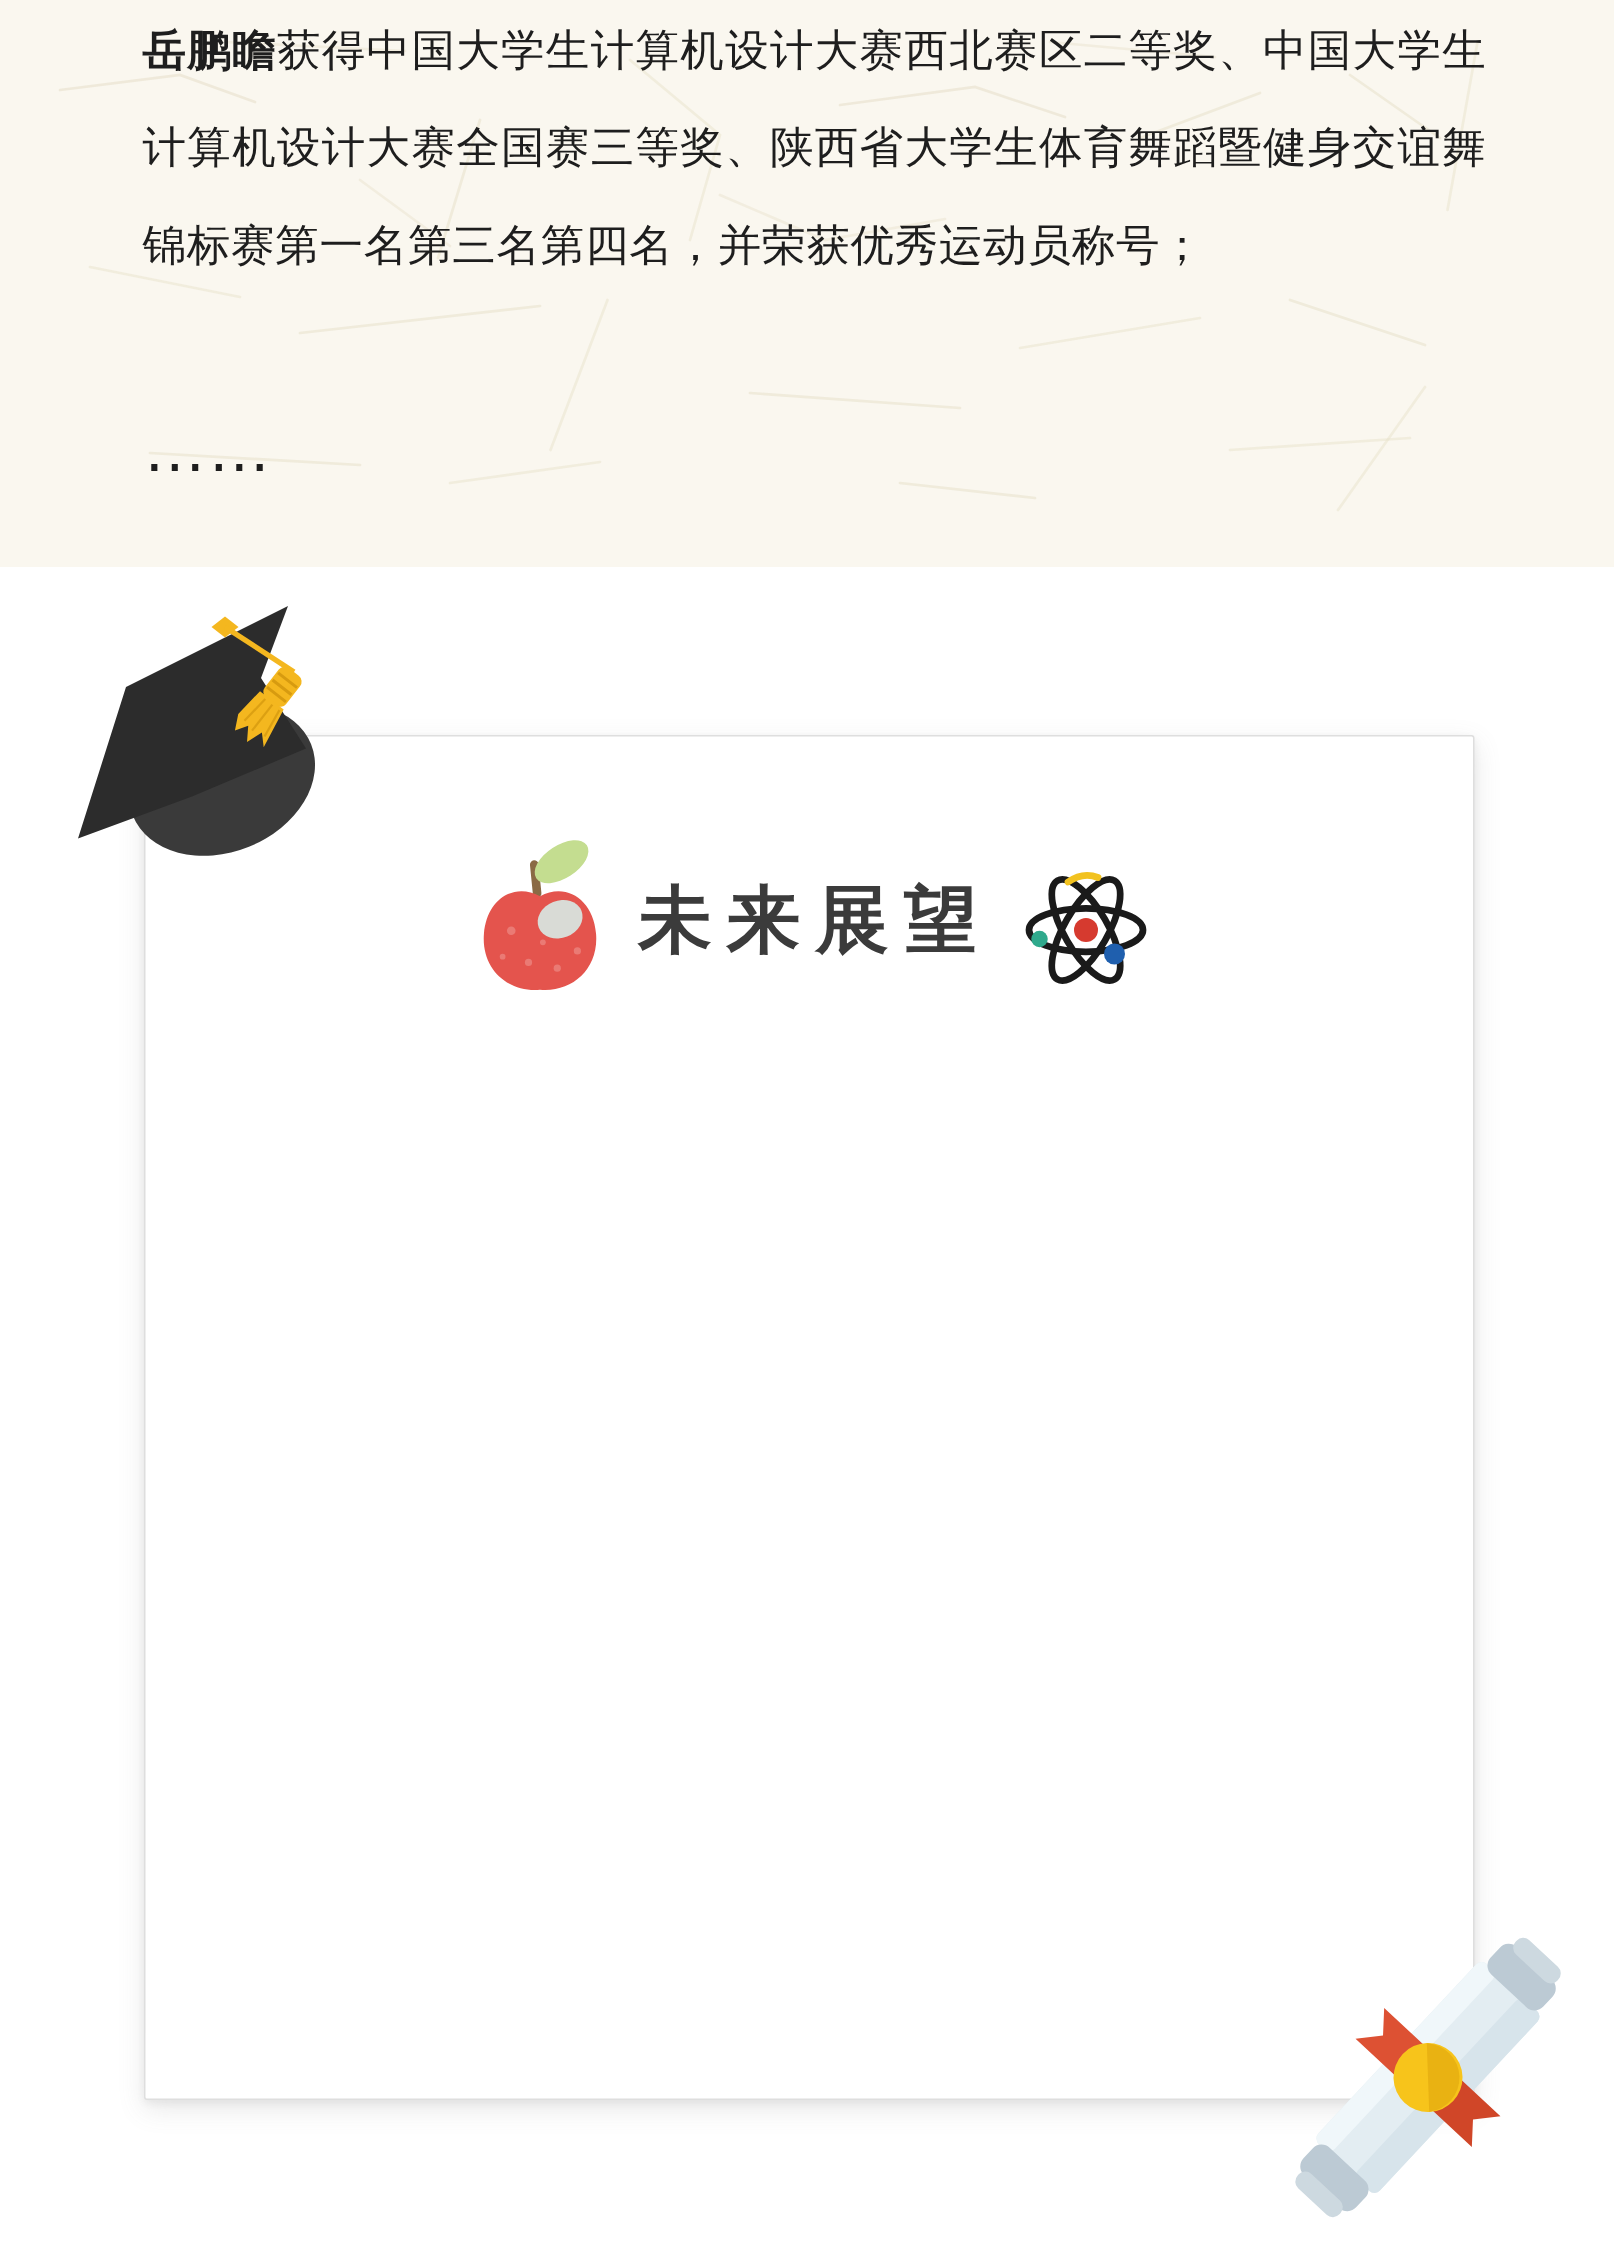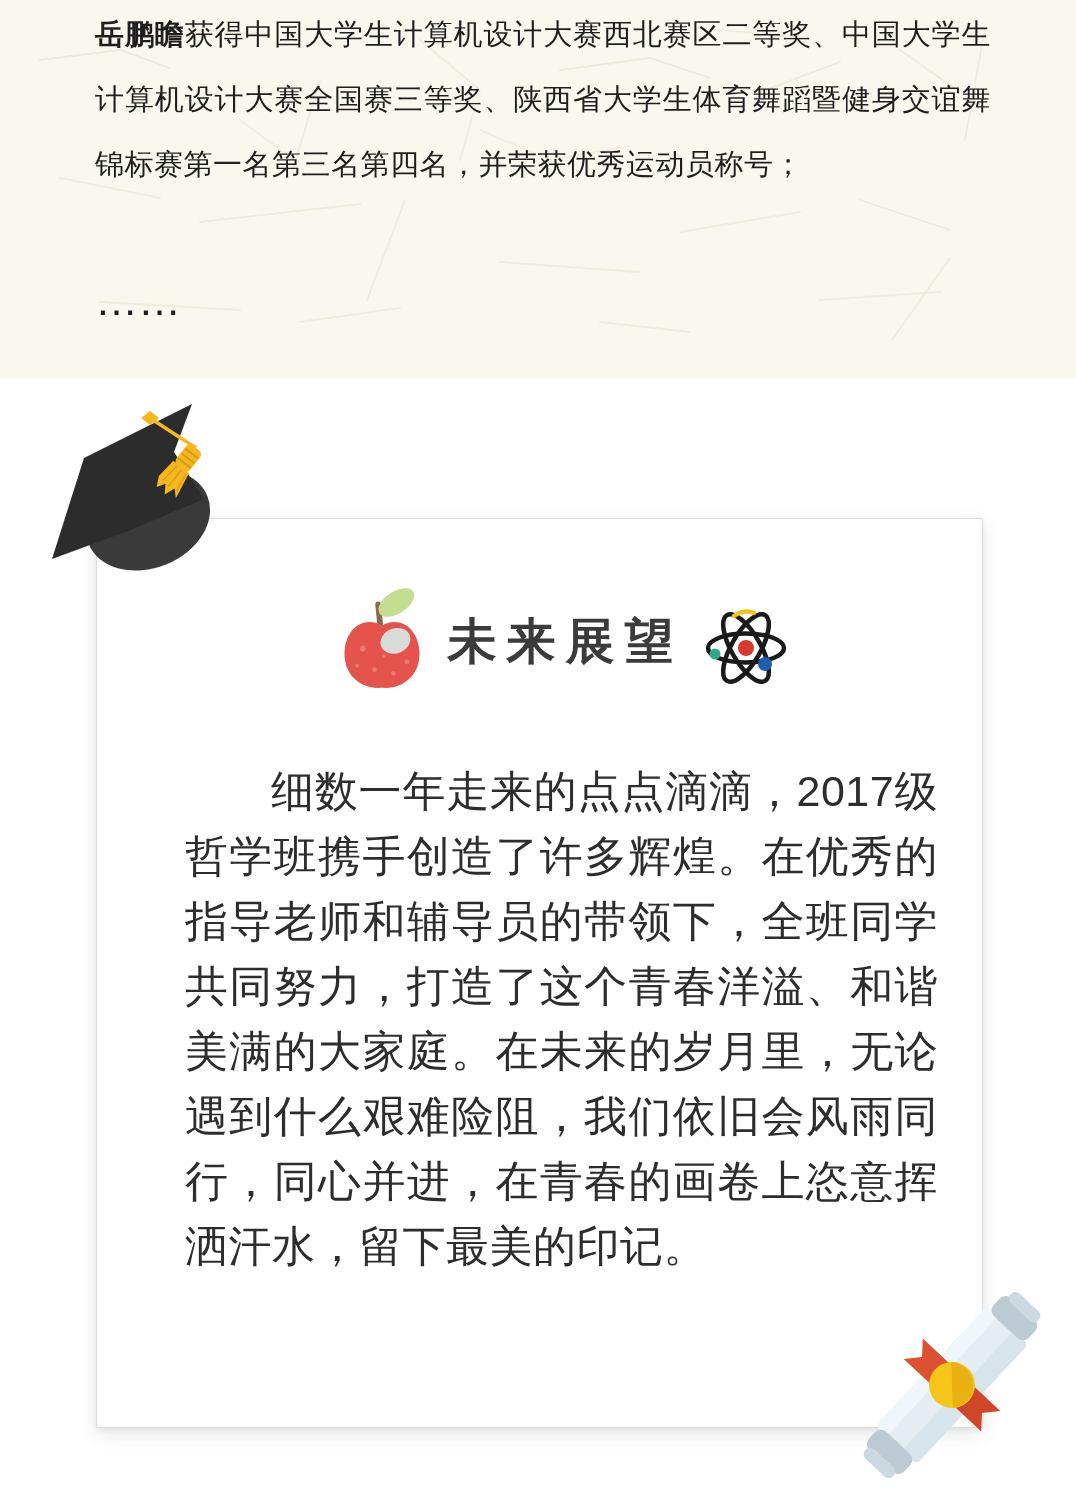--- a/index.html
+++ b/index.html
@@ -19,26 +19,26 @@
     font-size:29px;line-height:65px;color:var(--intro-text,#1e1e1e);
     text-align:justify;letter-spacing:.5px;
   }
   .intro b{font-weight:700;}
   .ellipsis{
     position:absolute;left:95px;top:268px;
     font-size:43px;line-height:65px;color:var(--intro-text,#1e1e1e);
   }
   
   .card{
-    position:absolute;left:96px;top:518px;width:887px;height:910px;
+    position:absolute;left:96px;top:490px;width:887px;height:910px;
     background:var(--card-bg,#ffffff);
     border:1px solid var(--card-border,#dedede);
     border-radius:2px;
     box-shadow:0 6px 18px rgba(110,110,110,.16),0 2px 6px rgba(0,0,0,.06);
-    z-index:2;box-sizing:border-box;padding-left:44px;
+    z-index:2;box-sizing:border-box;
   }
   .title-row{
     margin-top:66px;height:114px;
     display:flex;align-items:center;justify-content:center;gap:20px;
   }
   .card-title{
     margin:0;font-size:49px;font-weight:700;letter-spacing:10px;
     color:var(--title-text,#3b3b3b);
   }
   .apple-wrap{margin-top:-6px;}
@@ -114,21 +114,20 @@
             <ellipse cx="42" cy="44" rx="38" ry="14.5" transform="rotate(60 42 44)"></ellipse>
             <ellipse cx="42" cy="44" rx="38" ry="14.5" transform="rotate(120 42 44)"></ellipse>
           </g>
           <path d="M30,12 Q40,5 50,9" fill="none" stroke="var(--atom-yellow,#f2c21f)" stroke-width="4.5" stroke-linecap="round"></path>
           <circle cx="42" cy="44" r="8" style="fill:var(--atom-red,#d63a2f)"></circle>
           <circle cx="11" cy="50" r="5.5" style="fill:var(--atom-teal,#2fa98c)"></circle>
           <circle cx="61" cy="60" r="7" style="fill:var(--atom-blue,#1f5fae)"></circle>
         </svg>
       </span>
     </div>
-    <p class="card-body">细数一年走来的点点滴滴，2017级哲学班携手创造了许多辉煌。在优秀的指导老师和辅导员的带领下，全班同学共同努力，打造了这个青春洋溢、和谐美满的大家庭。在未来的岁月里，无论遇到什么艰难险阻，我们依旧会风雨同行，同心并进，在青春的画卷上恣意挥洒汗水，留下最美的印记。</p>
   </section>
 
   <svg class="cap" width="212" height="180" viewBox="0 0 212 180">
     <ellipse cx="110" cy="122" rx="64" ry="48" transform="rotate(-22 110 122)" style="fill:var(--cap-body,#3a3a3a)"></ellipse>
     <path d="M154,6 L46,60 L14,161 L90,133 L166,101 L136,54 Z" style="fill:var(--cap-black,#2c2c2c)"></path>
     <path d="M112,13 L121,20 L112,27 L103,20 Z" style="fill:var(--tassel-gold,#f4b71f)"></path>
     <path d="M112,20 L158,50" stroke="var(--tassel-gold,#f4b71f)" stroke-width="3.5" fill="none"></path>
     <g transform="translate(158,50) rotate(38)">
       <rect x="-9" y="0" width="18" height="25" rx="5" style="fill:var(--tassel-gold,#f4b71f)"></rect>
       <g stroke="var(--tassel-dark,#d79b10)" stroke-width="2">

